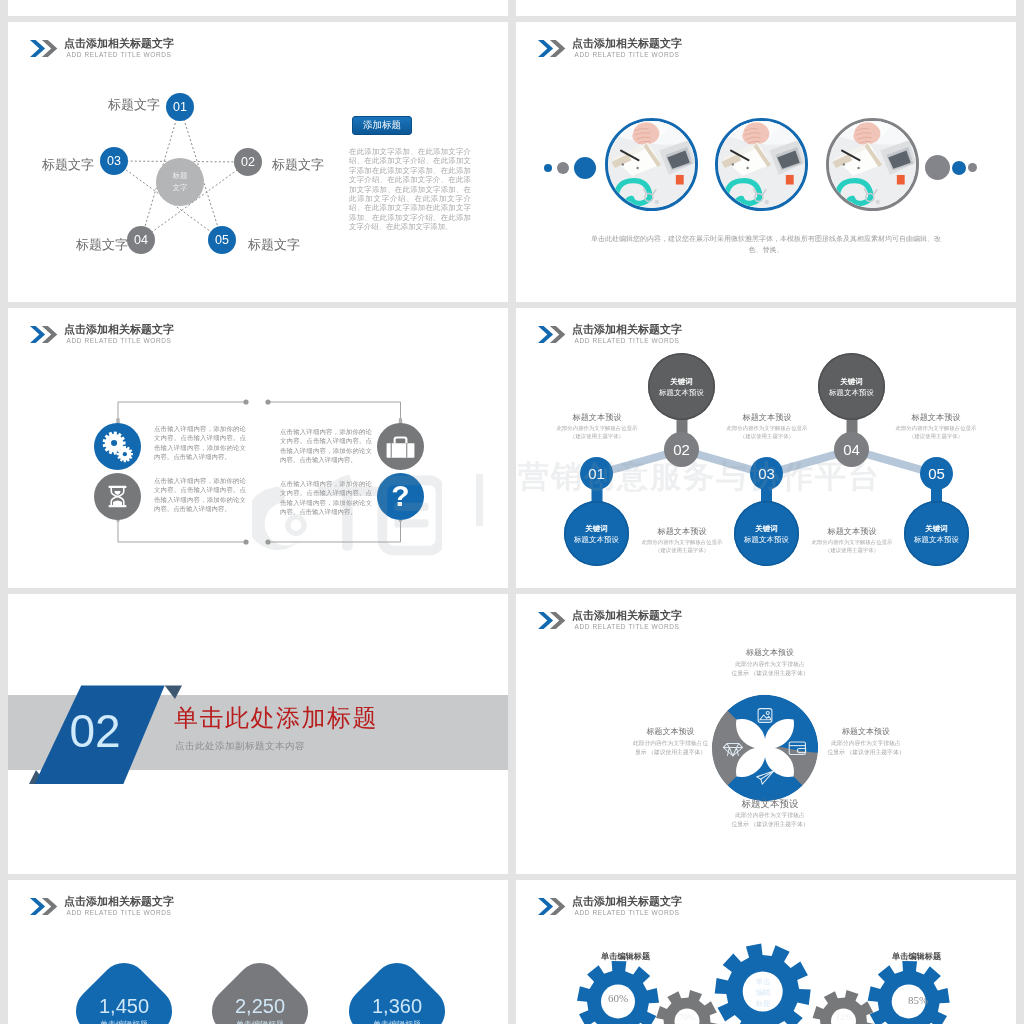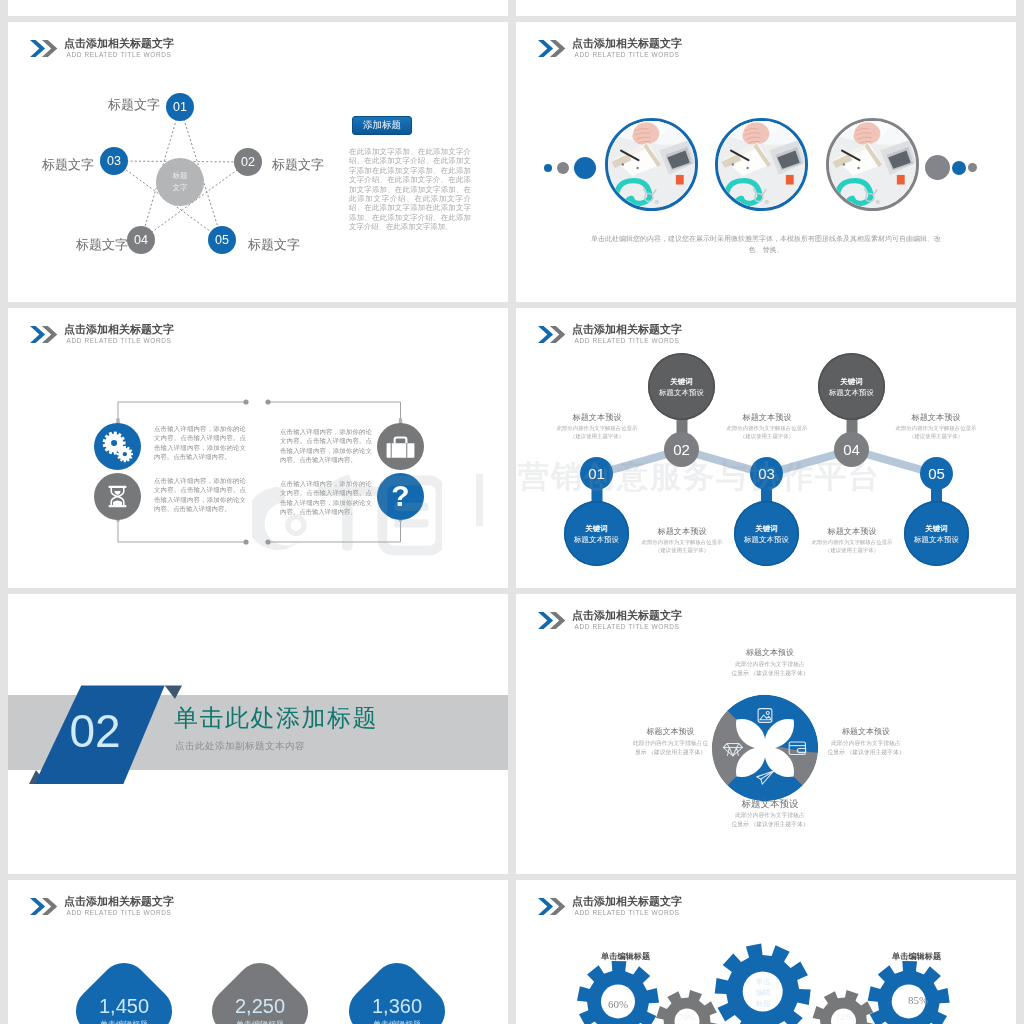--- a/index.html
+++ b/index.html
@@ -76,21 +76,21 @@
   .qm{display:flex;align-items:center;justify-content:center;width:100%;height:100%;color:#fff;font-size:30px;font-weight:bold;line-height:1;padding-bottom:2px;box-sizing:border-box;}
   .s3t{position:absolute;width:92px;font-size:6.4px;line-height:9.4px;color:#8d8d8d;text-align:justify;}
   .s3t1{left:146px;top:116px;}
   .s3t2{left:272px;top:119px;}
   .s3t3{left:146px;top:168px;}
   .s3t4{left:272px;top:171px;}
   
   .graybar{position:absolute;left:0;top:101px;width:500px;height:75px;background:#c7c9cb;}
   .par{position:absolute;left:8px;top:85px;}
   .secnum{position:absolute;left:37px;top:106px;width:100px;text-align:center;font-size:46px;color:#cfeafb;font-weight:300;line-height:62px;font-family:"Liberation Sans",sans-serif;}
-  .sectitle{position:absolute;left:166px;top:108px;font-size:24px;color:#0f766e;letter-spacing:1.5px;font-weight:400;}
+  .sectitle{position:absolute;left:166px;top:108px;font-size:24px;color:#b91c1c;letter-spacing:1.5px;font-weight:400;}
   .secsub{position:absolute;left:167px;top:146px;font-size:9.5px;color:#8e8e8e;letter-spacing:0.5px;}
 
   
   .pw{position:absolute;left:194px;top:99px;}
   .pwt{position:absolute;text-align:center;}
   .pwt .pwtt{font-size:8px;color:#6f6f6f;line-height:14px;}
   .pwt .pwtt.big{font-size:9.5px;}
   .pwt .pwtd{font-size:5.8px;color:#a5a5a5;line-height:9px;}
   .pwt-top{left:189px;top:52px;width:130px;}
   .pwt-right{left:300px;top:131px;width:100px;}
@@ -109,21 +109,21 @@
   .dt1{left:56px;top:114px;}
   .dt2{left:192px;top:114px;}
   .dt3{left:329px;top:114px;}
 
   
   .gears{position:absolute;left:0;top:36px;}
   .gt{position:absolute;font-size:8.2px;color:#4a4a4a;font-weight:bold;white-space:nowrap;}
   .gt1{left:85px;top:71px;}
   .gt5{left:376px;top:71px;}
   .gp{position:absolute;text-align:center;color:#8b8b8b;font-size:11px;width:60px;font-family:Liberation Serif, serif;}
-  .gp1{left:72px;top:118px;}
+  .gp1{left:72px;top:112px;}
   .gp2{left:141px;top:132px;color:#efefef;font-size:9px;}
   .gp3{left:217px;top:96px;color:#dbe9f6;font-size:7.5px;line-height:11px;}
   .gp4{left:298px;top:132px;color:#efefef;font-size:9px;}
   .gp5{left:372px;top:114px;}
 
   .wmlayer{position:absolute;left:0;top:0;width:1024px;height:1024px;pointer-events:none;z-index:20;}
   .wmlogo{position:absolute;left:252px;top:466px;width:190px;height:90px;opacity:0.16;}
   .wmlogo svg{width:100%;height:100%;display:block;}
   .wmbar{position:absolute;left:476px;top:474px;width:7px;height:52px;background:rgba(150,155,160,0.16);}
   .wmbig{position:absolute;left:518px;top:448px;}

